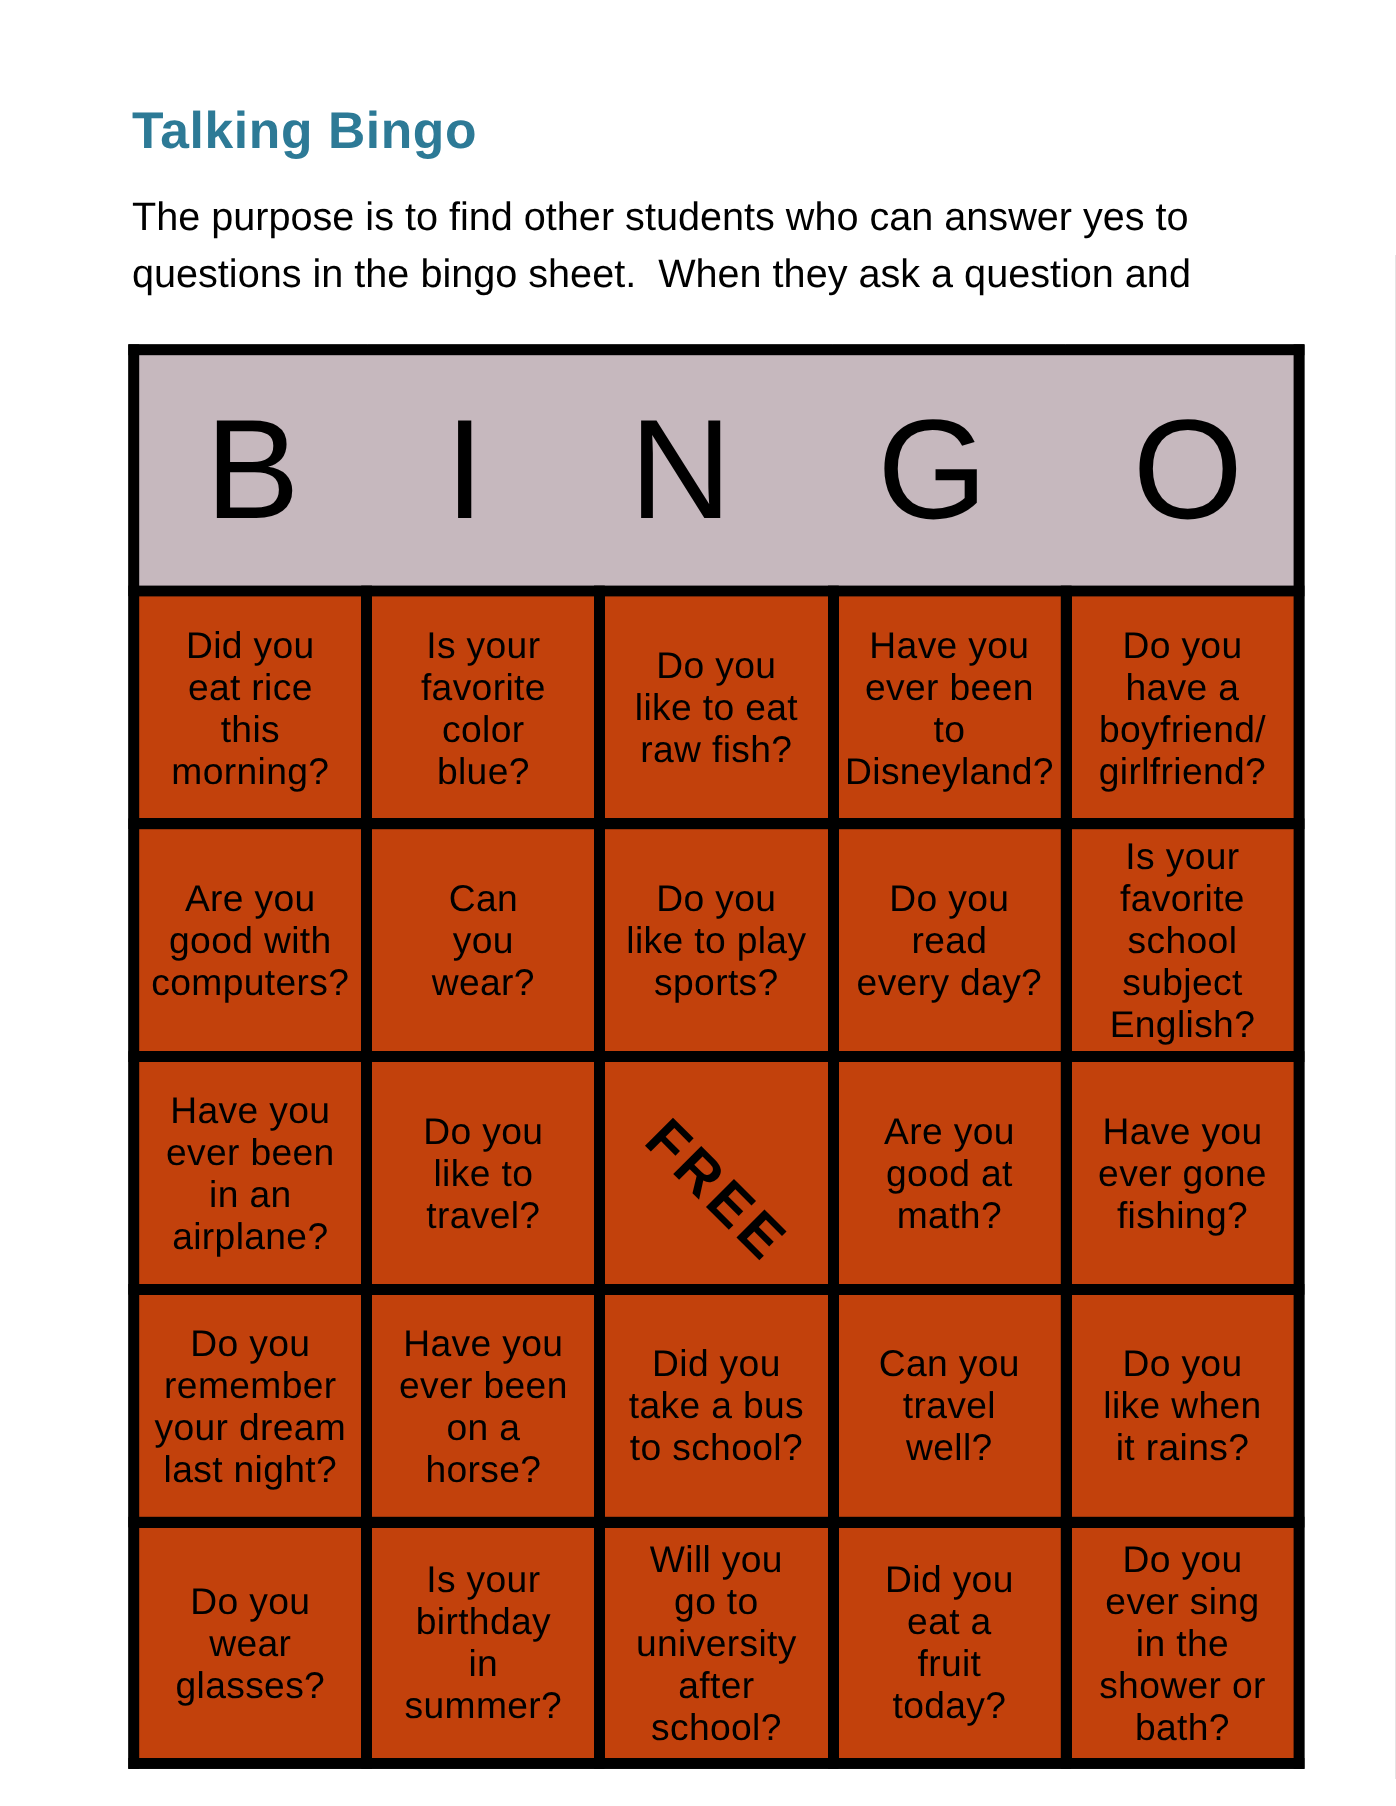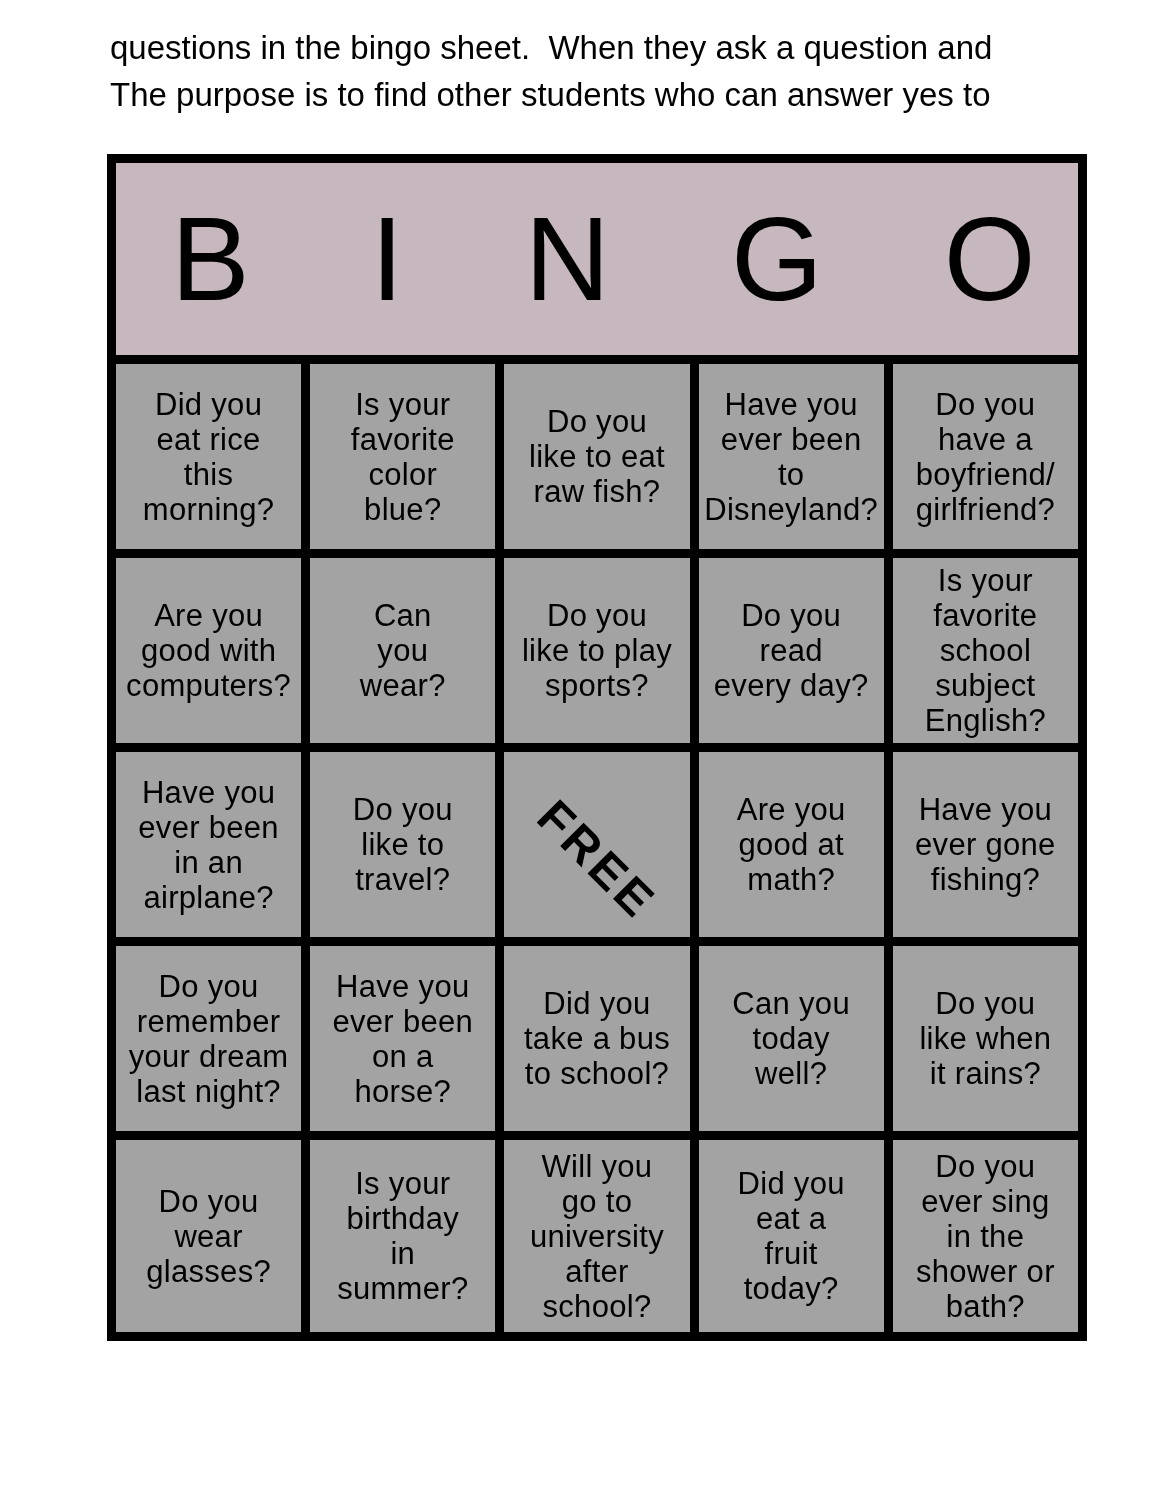--- a/index.html
+++ b/index.html
@@ -35,21 +35,21 @@
   }
   table.bingo {
     border-collapse: collapse;
     table-layout: fixed;
     width: 980px;
     margin: 36px 0 0 107px;
     background: #000000;
   }
   table.bingo td {
     border: 9px solid #000000;
-    background: #a3a3a3;
+    background: #c2410c;
     text-align: center;
     vertical-align: middle;
     font-size: 31px;
     line-height: 35px;
     letter-spacing: 0.3px;
     padding: 4px 4px;
     white-space: pre-line; 
     overflow: hidden;
   }
   tr.header-row td {
@@ -78,24 +78,25 @@
     font-size: 48px;
     letter-spacing: 4px;
     white-space: nowrap;
   }
 </style>
 </head>
 <body>
 
 <div class="page">
 
+  <h1 class="title">Talking Bingo</h1>
 
   <div class="intro">
+    <div class="intro-line">The purpose is to find other students who can answer yes to</div>
     <div class="intro-line">questions in the bingo sheet.  When they ask a question and</div>
-    <div class="intro-line">The purpose is to find other students who can answer yes to</div>
   </div>
 
   <table class="bingo">
     <tbody>
         <tr class="header-row">
       <td colspan="5">
         <div class="letters">
           <span>B</span>
           <span>I</span>
           <span>N</span>
@@ -168,21 +169,21 @@
 your dream
 last night?</td>
       <td>Have you
 ever been
 on a
 horse?</td>
       <td>Did you
 take a bus
 to school?</td>
       <td>Can you
-today
+travel
 well?</td>
       <td>Do you
 like when
 it rains?</td>
     </tr>
     <tr class="data-row data-row-last">
       <td>Do you
 wear
 glasses?</td>
       <td>Is your

